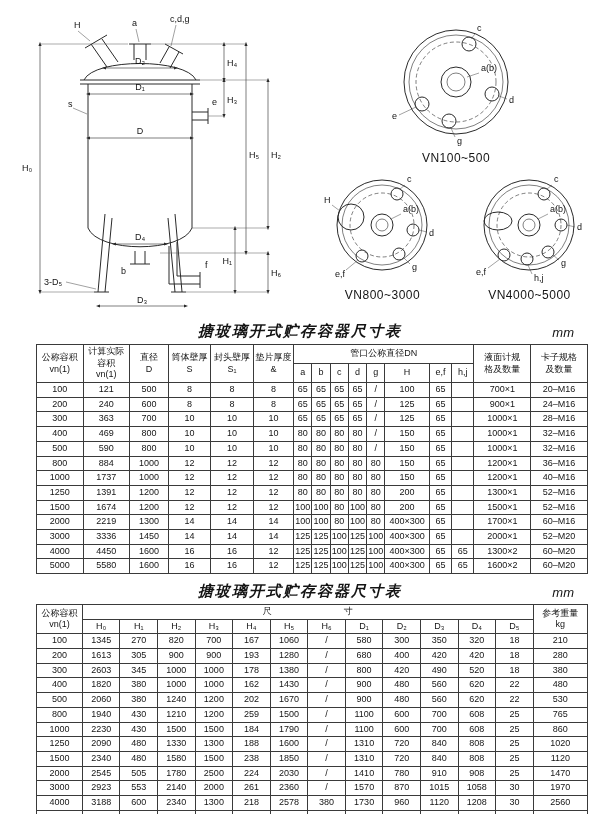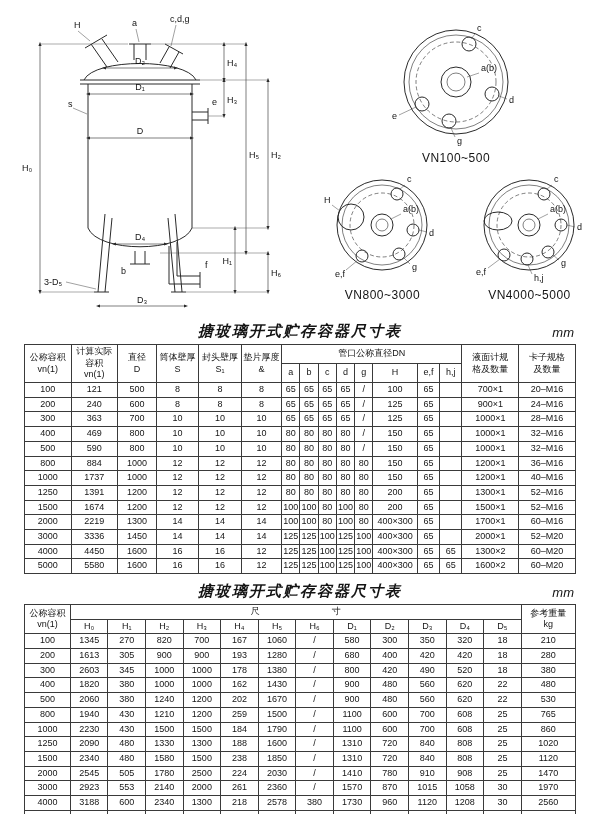--- a/index.html
+++ b/index.html
@@ -18,21 +18,21 @@
   svg .dashed{stroke-dasharray:4 2.5;stroke-width:.6;}
   svg .dim{stroke-width:.6;}
   svg .ext{stroke-width:.5;stroke:#555;}
   svg .leader{stroke-width:.5;stroke:#444;}
   svg text{font-size:9px;fill:#141414;stroke:none;font-family:inherit;}
   svg .arrow{fill:#2a2a2a;stroke:none;}
   .title-row{position:relative;text-align:center;margin:8px 0 3px;font-style:italic;}
   .tbl-title{font-size:15px;font-weight:bold;letter-spacing:2px;display:inline-block;}
   .unit{position:absolute;right:16px;bottom:1px;font-size:13px;margin-top:36px;}
   .tbl-wrap{padding:0 14px;}
-  table{width:100%;border-collapse:collapse;table-layout:fixed;}
+  table{width:100%;border-collapse:collapse;table-layout:fixed;margin-left:12px;}
   th,td{border:1px solid #3a3a3a;font-size:9px;font-weight:normal;text-align:center;
         vertical-align:middle;padding:1px 0;line-height:1.3;white-space:pre-line;overflow:hidden;}
 </style>
 </head>
 <body>
 
 <div class="page">
 
   <div class="top">
 

